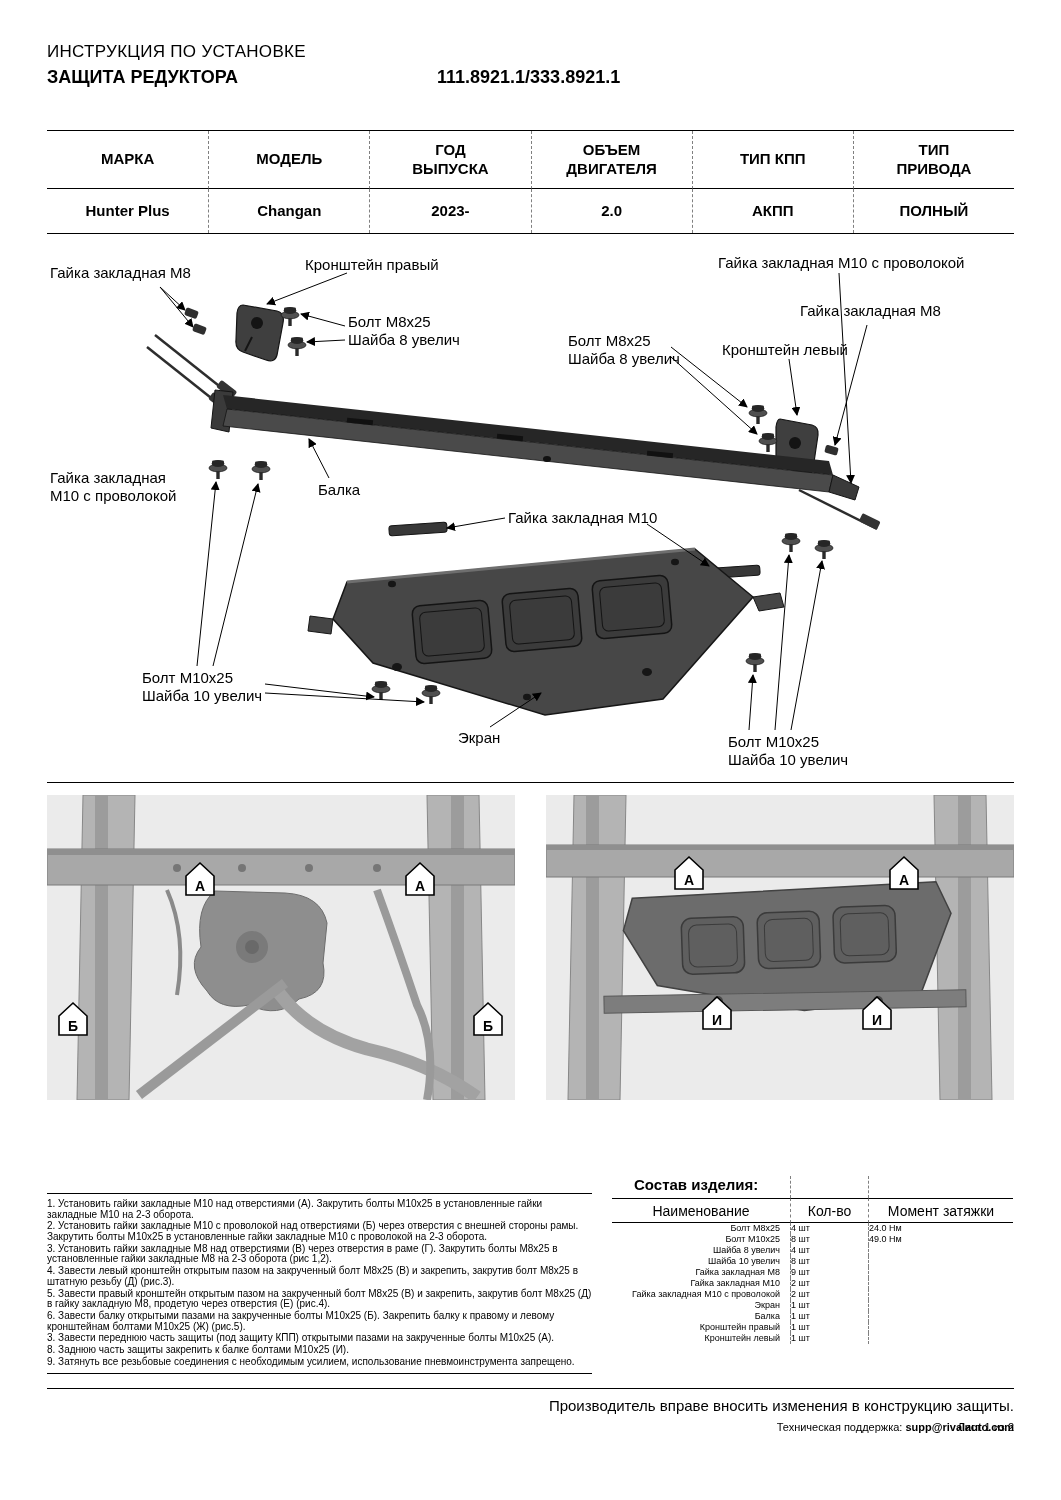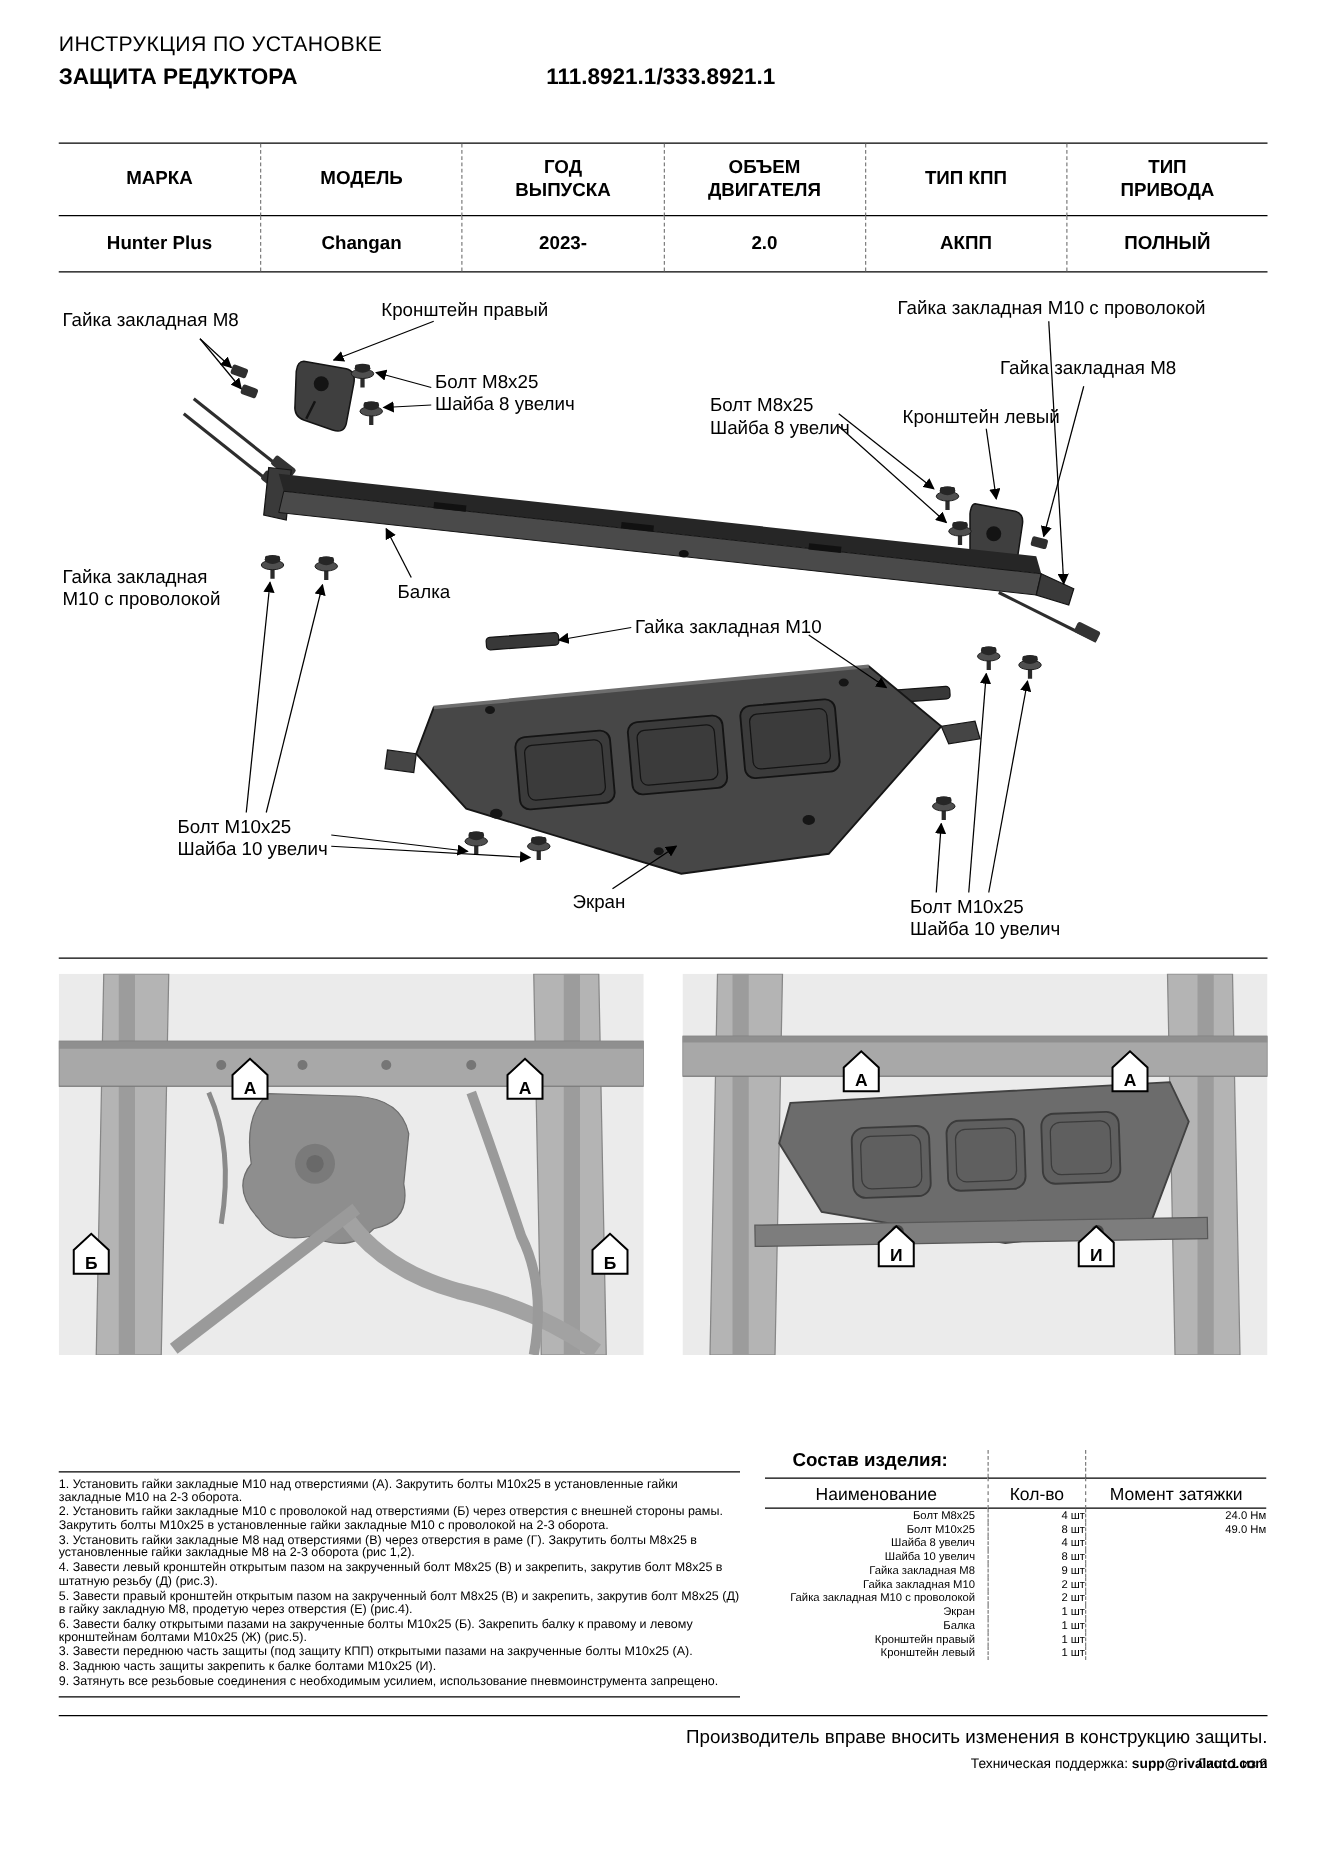--- a/index.html
+++ b/index.html
@@ -1,21 +1,21 @@
 <!DOCTYPE html>
 <html><head>
 <meta charset="utf-8">
 <style>
   * { margin:0; padding:0; box-sizing:border-box; }
   html,body { background:#fff; }
   body { width:1061px; height:1500px; color:#000; font-family:"Liberation Sans", sans-serif; position:relative; overflow:hidden; }
   .page { padding:0 47px; height:100%; position:relative; }
 
   
-  .hdr { padding-top:26px; }
+  .hdr { padding-top:42px; }
   .hdr-l1 { font-size:17px; font-weight:400; letter-spacing:.3px; }
   .hdr-l2 { display:flex; align-items:baseline; margin-top:5px; }
   .hdr-l2 .t { font-size:18px; font-weight:bold; width:390px; }
   .hdr-l2 .pn { font-size:18px; font-weight:bold; }
 
   
   .spec { margin-top:42px; border-top:1.5px solid #000; border-bottom:1.5px solid #000;
           display:grid; grid-template-columns:repeat(6,1fr);font-weight:bold; }
   .sc { display:flex; align-items:center; justify-content:center; text-align:center;
         font-size:15px; white-space:pre-line; line-height:1.25; }
@@ -43,21 +43,21 @@
   .step { font-size:10px; line-height:1.07; margin-bottom:1px; }
 
   .parts-grid { display:grid; grid-template-columns:178px 78px 145px; }
   .pc.c2, .pc.c3 { border-left:1px dashed #808080; }
   .psp { height:22px; }
   .parts-title { font-size:15px; font-weight:bold; padding-left:22px; white-space:nowrap; display:block; }
   .ph { height:25px; border-top:1px solid #000; border-bottom:1px solid #000;
         display:flex; align-items:center; justify-content:center; font-size:14px; }
   .pr { font-size:9px; line-height:11px; height:11px; }
   .pr.c1 { text-align:right; padding-right:10px; }
-  .pr.c2, .pr.c3 { text-align:right; }
+  .pr.c2, .pr.c3 { text-align:left; }
 
   
   .foot { margin-top:14px; border-top:1px solid #000; padding-top:8px; position:relative;text-align:right; }
   .f1 { font-size:15px; }
   .f2 { font-size:11px; margin-top:7px; }
   .f2 b { font-weight:bold; }
   .fsheet { position:absolute; right:0; bottom:0; font-size:11px; }
 
   svg text { font-family:"Liberation Sans", sans-serif; }
 </style>

